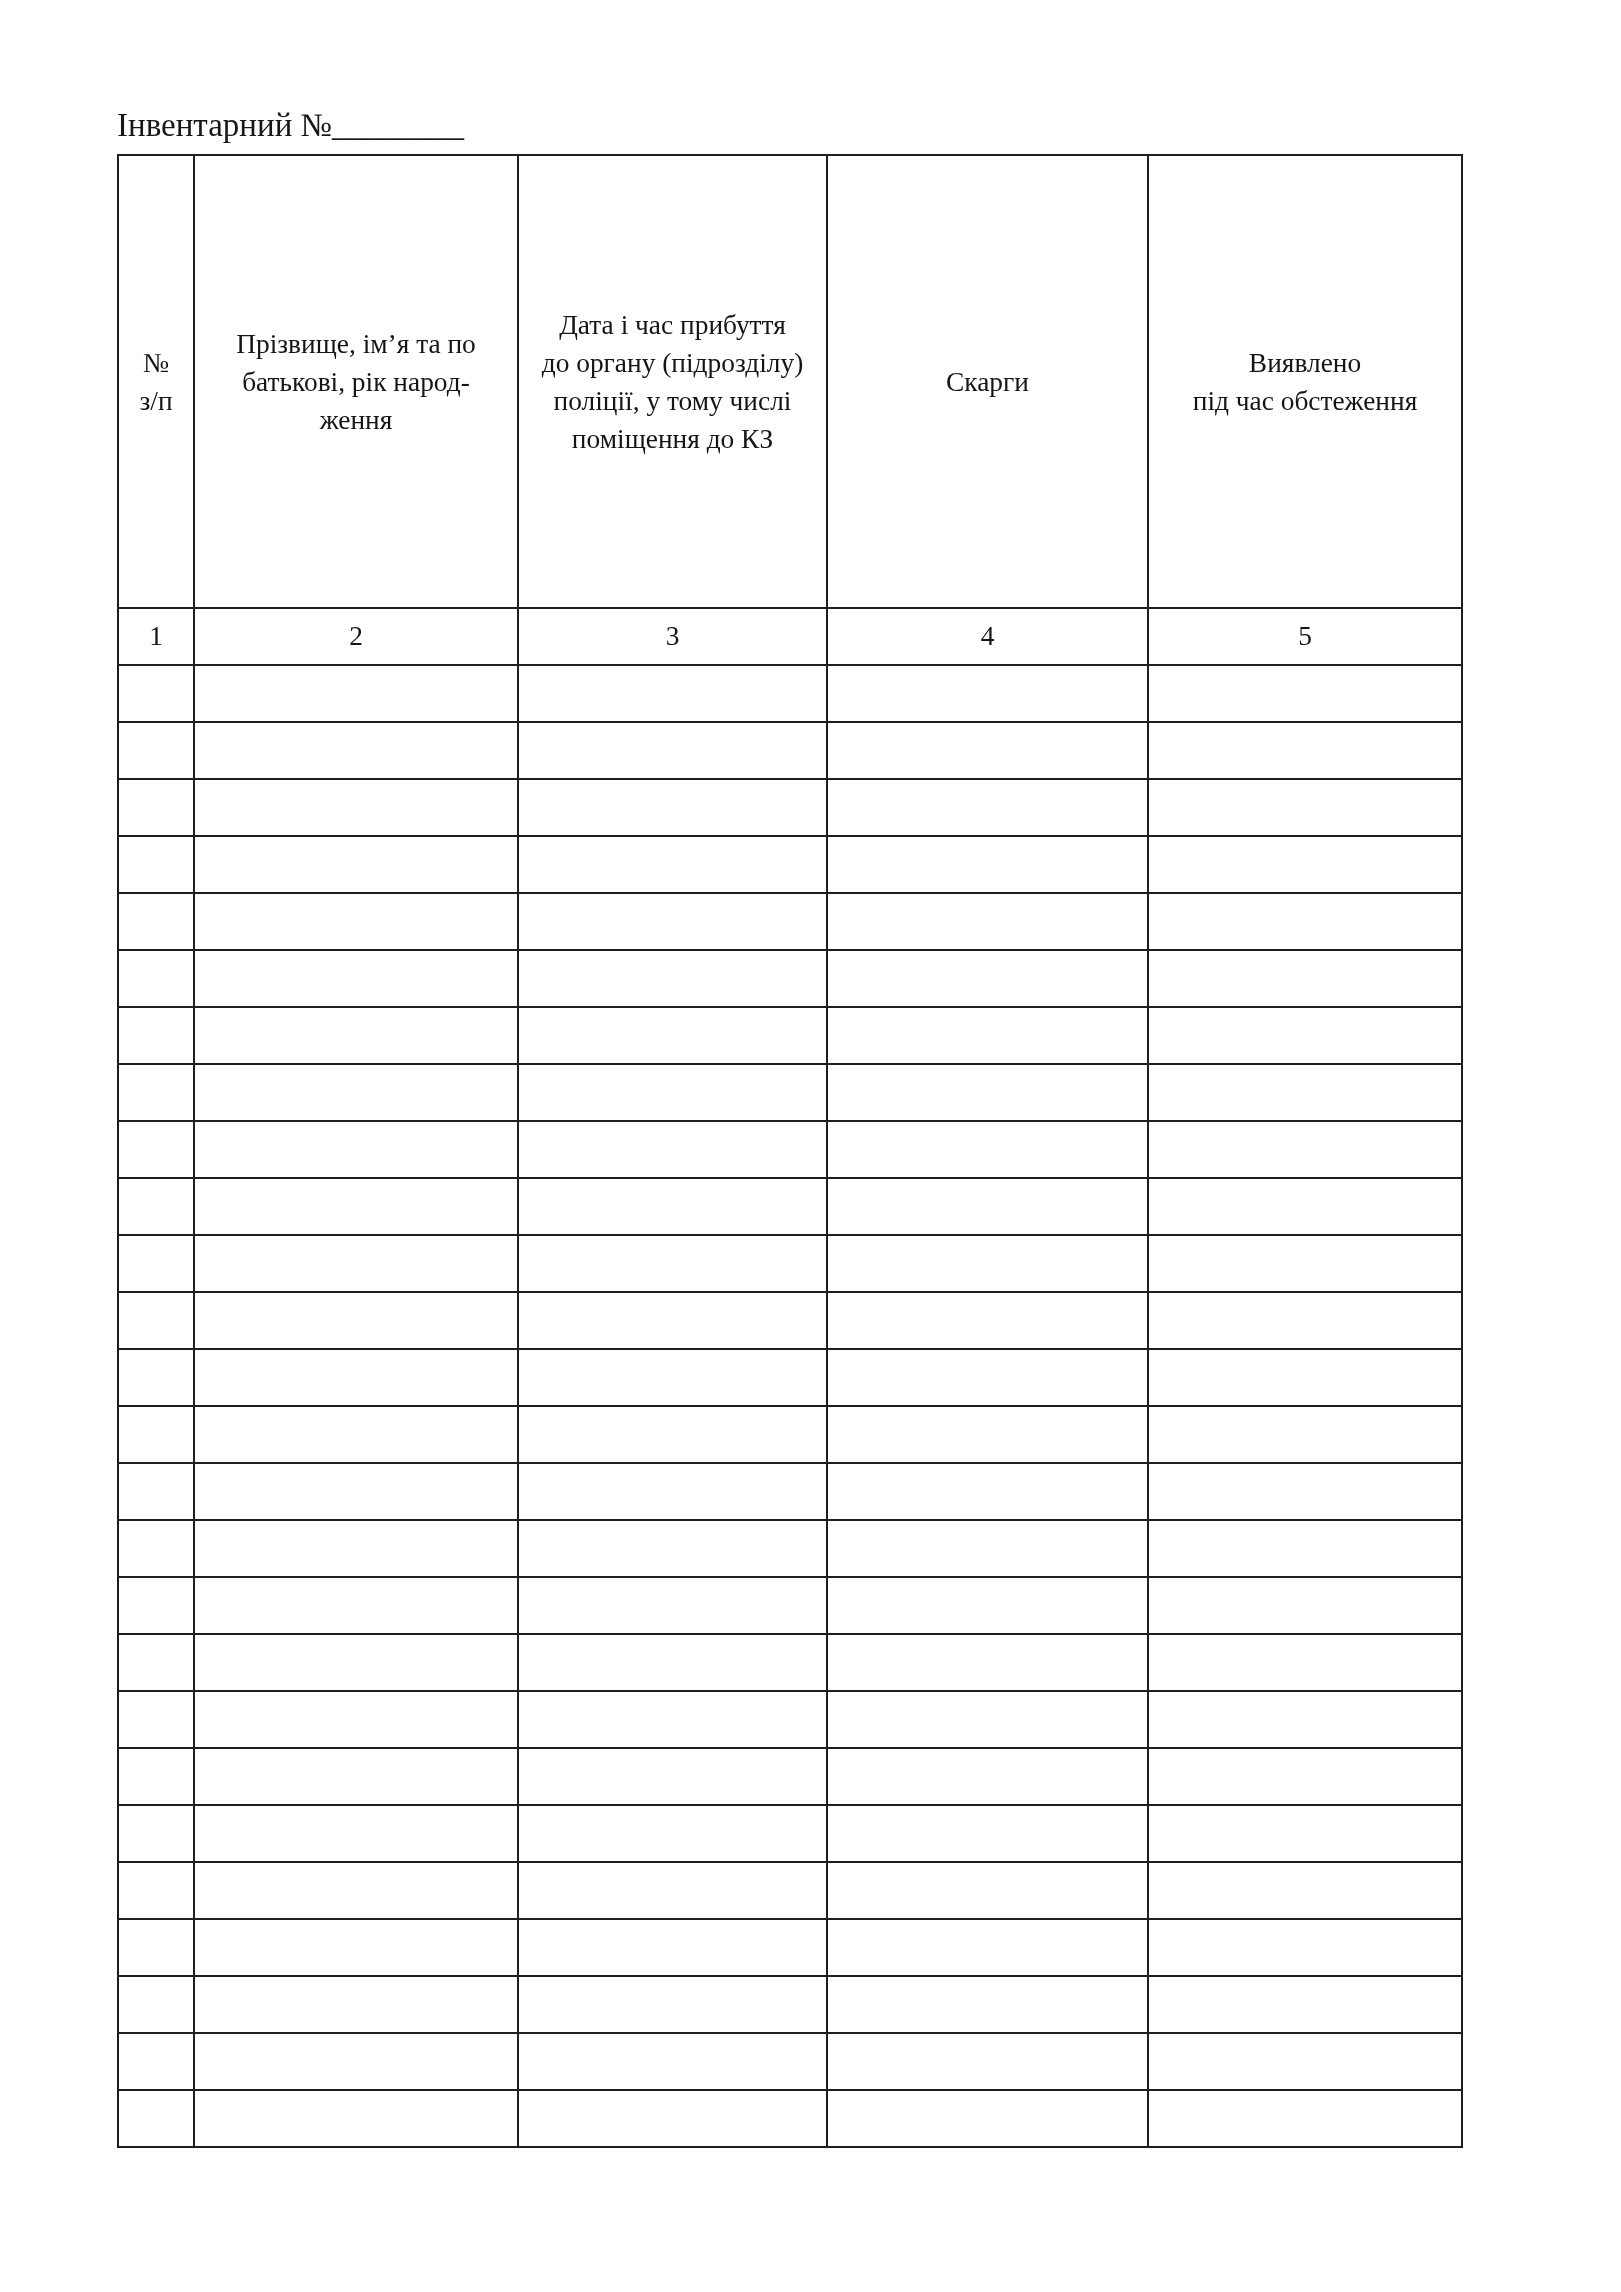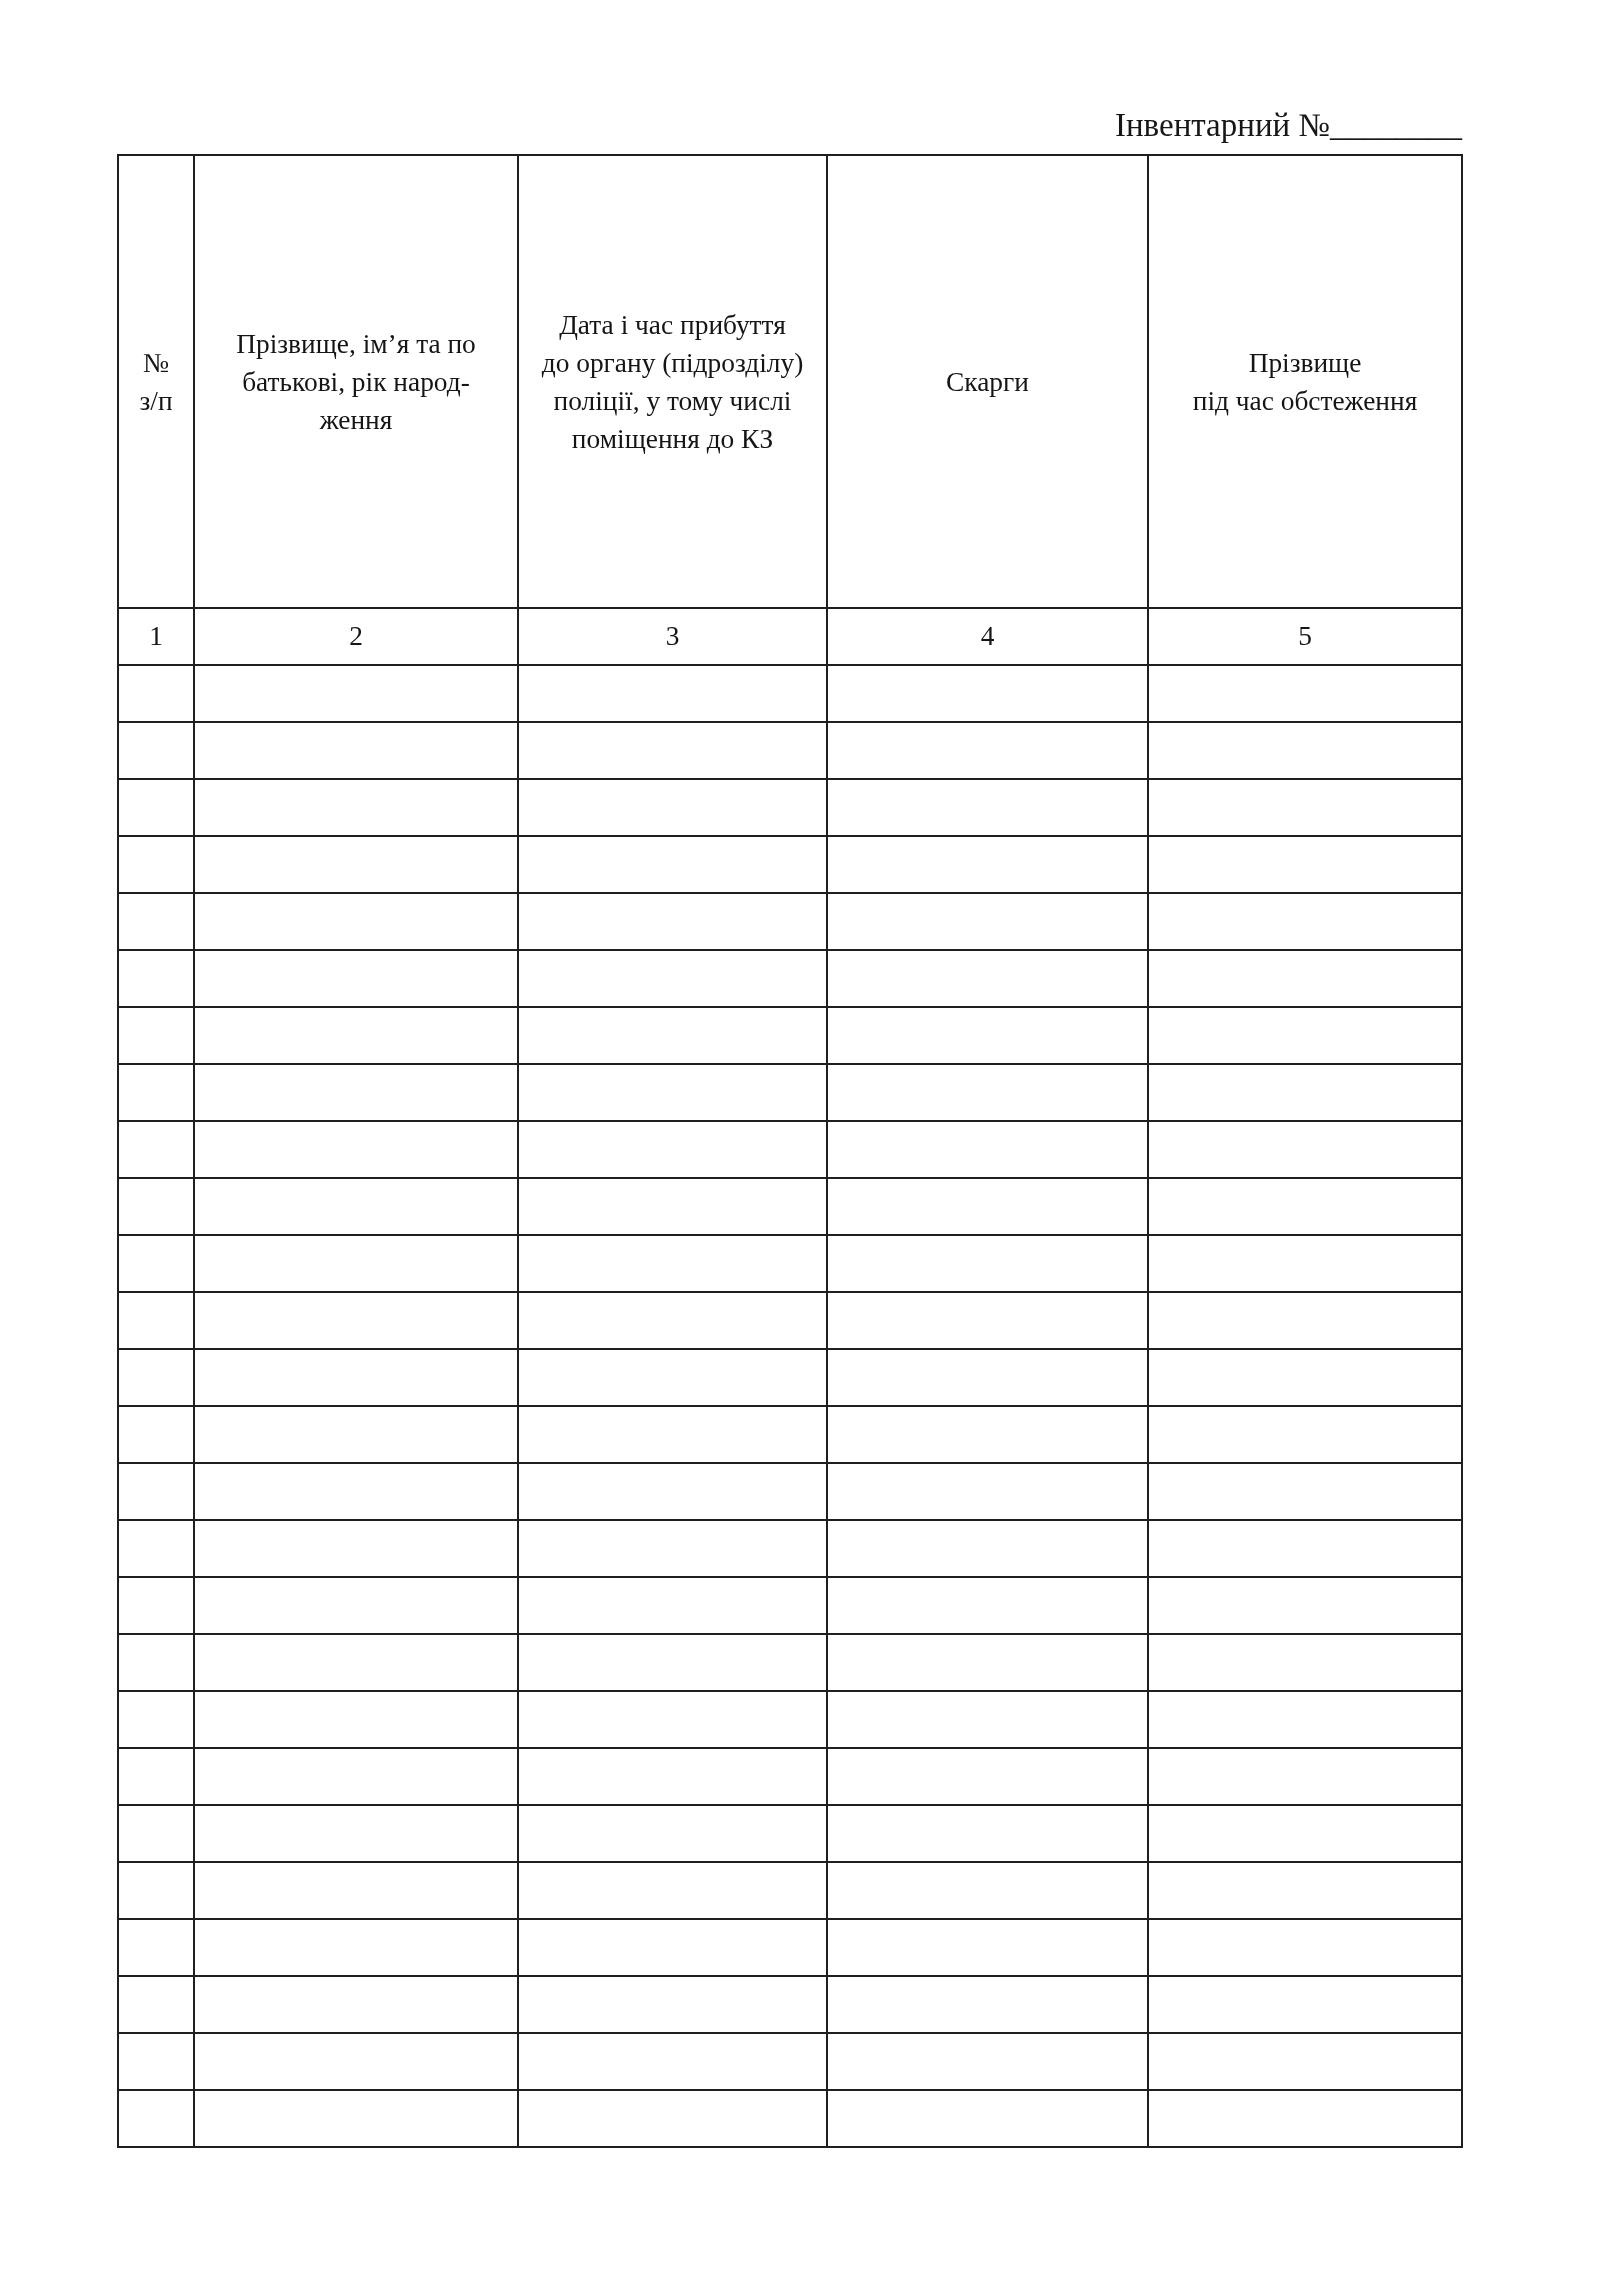--- a/index.html
+++ b/index.html
@@ -17,21 +17,21 @@
   .sheet {
     position: absolute;
     inset: 0;
     background: #ffffff;
   }
   .doc-title {
     position: absolute;
     top: 104px;
     left: 117px;
     width: 1345px;
-    text-align: right;
+    text-align: left;
     font-size: 33px;
     line-height: 43px;
     white-space: pre;
     color: #171717;
   }
   table.registry-table {
     position: absolute;
     left: 117px;
     top: 154px;
     width: 1345px;
@@ -87,21 +87,21 @@
         <th>№
 з/п</th>
         <th>Прізвище, ім’я та по
 батькові, рік народ-
 ження</th>
         <th>Дата і час прибуття
 до органу (підрозділу)
 поліції, у тому числі
 поміщення до КЗ</th>
         <th>Скарги</th>
-        <th>Прізвище
+        <th>Виявлено
 під час обстеження</th>
       </tr>
       <tr class="index-row">
         <td>1</td>
         <td>2</td>
         <td>3</td>
         <td>4</td>
         <td>5</td>
       </tr>
     <tr class="empty-row">

